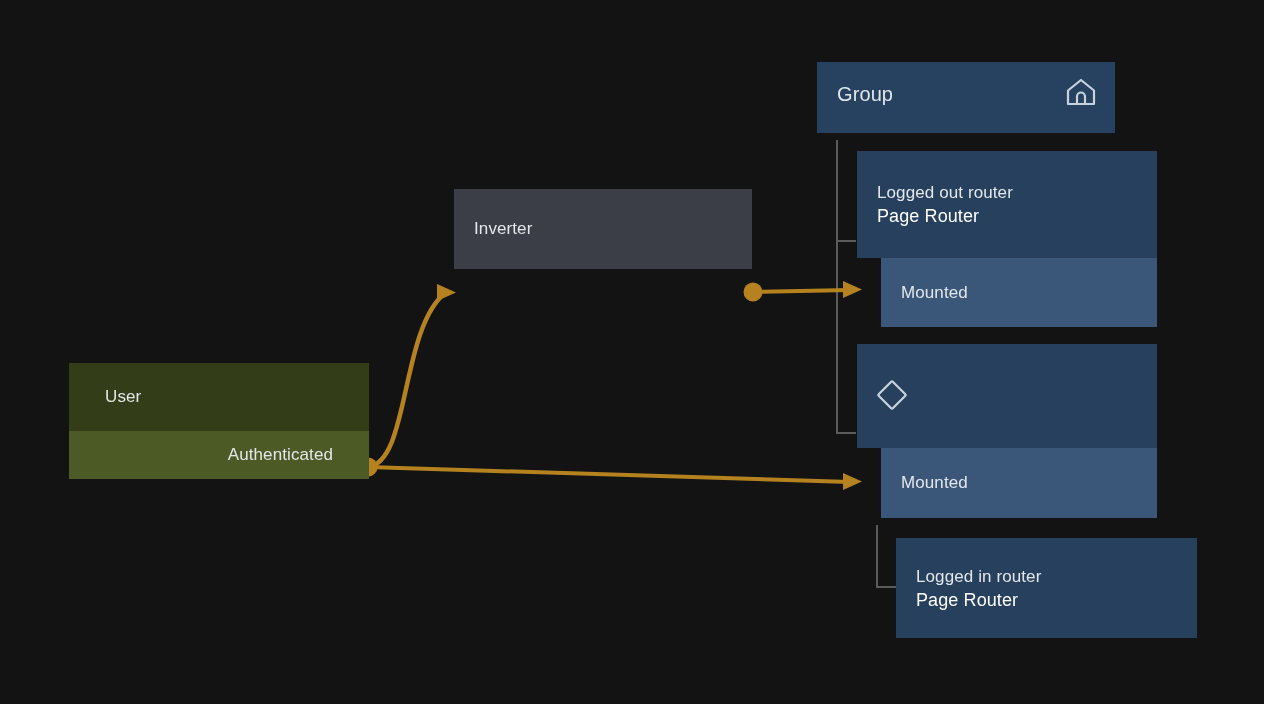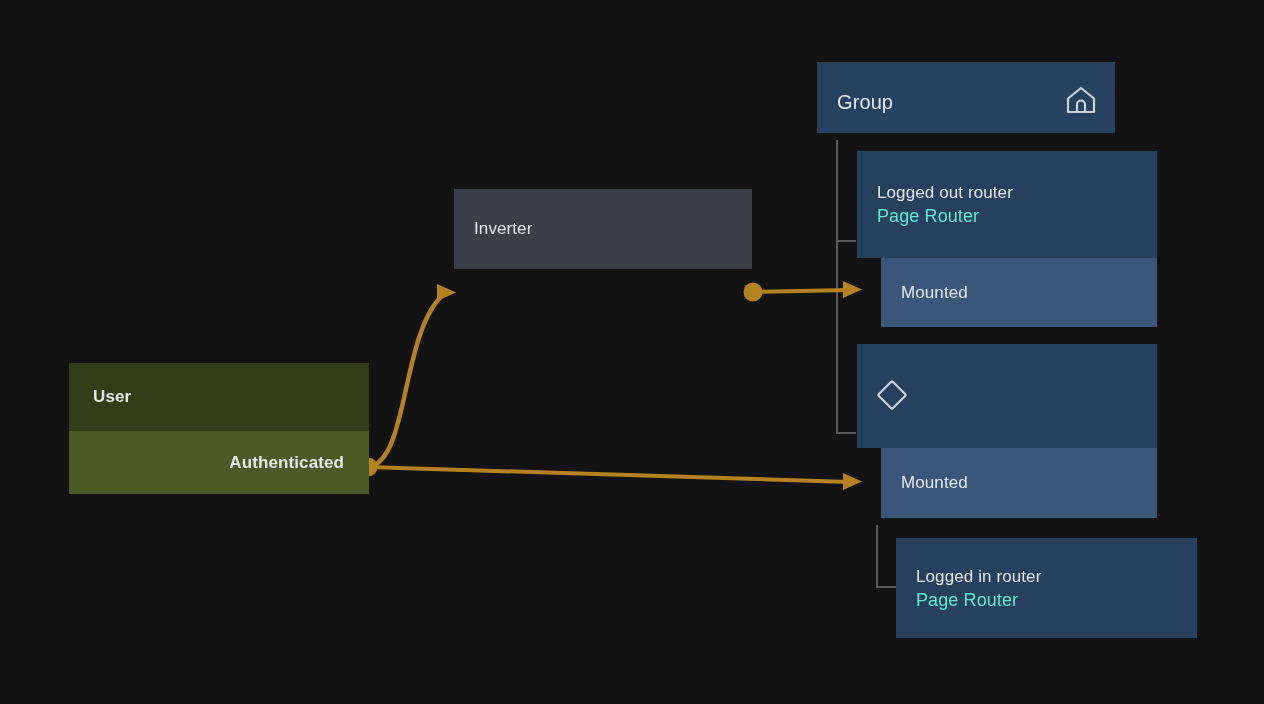--- a/index.html
+++ b/index.html
@@ -29,21 +29,21 @@
     justify-content: space-between;
   }
   .node-title {
     color: #e3e6ea;
     font-size: 17px;
     line-height: 24px;
     letter-spacing: 0.1px;
     white-space: pre-line;
   }
   .node-subtitle {
-    color: #5eead4;
+    color: #ffffff;
     font-size: 18px;
     line-height: 23px;
     letter-spacing: 0.1px;
   }
   .node-row {
     box-sizing: border-box;
     display: flex;
     align-items: center;
     position: relative;
   }
@@ -59,21 +59,20 @@
     left: 817px;
     top: 62px;
     width: 298px;
     height: 71px;
     background: #274260;
   }
   .group-node .node-header {
     width: 100%;
     height: 100%;
     padding: 0 18px 8px 20px;
-    margin-top: 8px;
   }
   .group-node .node-title { font-size: 20px; }
 
   
   .blue-node .node-header {
     background: #26405d;
     padding: 16px 18px 16px 20px;
     flex-direction: column;
     align-items: flex-start;
     justify-content: center;
@@ -119,29 +118,27 @@
     height: 68px;
     padding: 0 20px;
     justify-content: space-between;
   }
 
   
   #node-user { left: 69px; top: 363px; width: 300px; }
   #node-user .node-header {
     background: #333d17;
     height: 68px;
-    padding: 0 24px;
-    font-weight: bold;
+    padding: 0 36px;
   }
   #node-user .node-row {
     background: #4c5a26;
-    height: 63px;
-    padding: 0 25px;
+    height: 48px;
+    padding: 0 36px;
     justify-content: flex-end;
-    font-weight: bold;
   }
 
   
   .icon { display: block; }
 
   
   .tree-line {
     position: absolute;
     background: #5a5a5a;
   }

